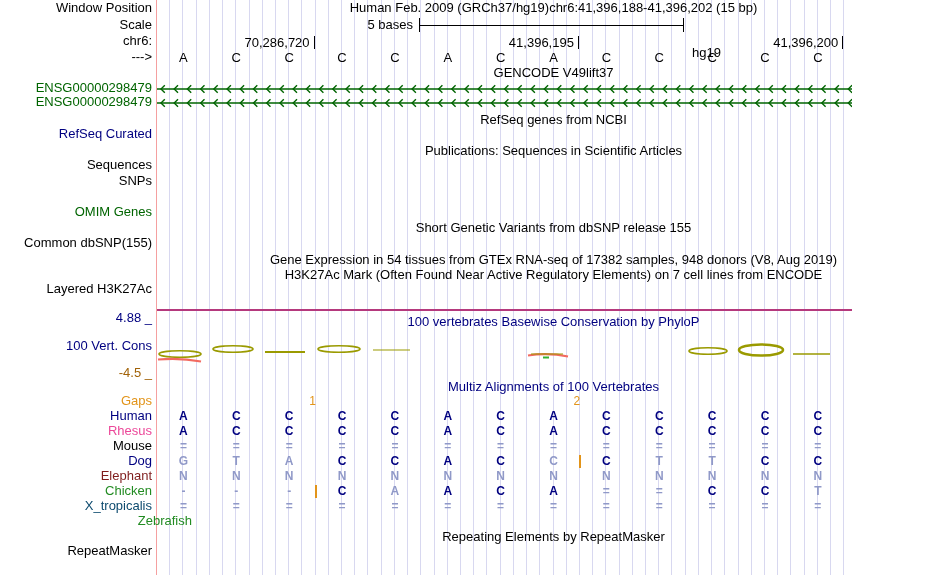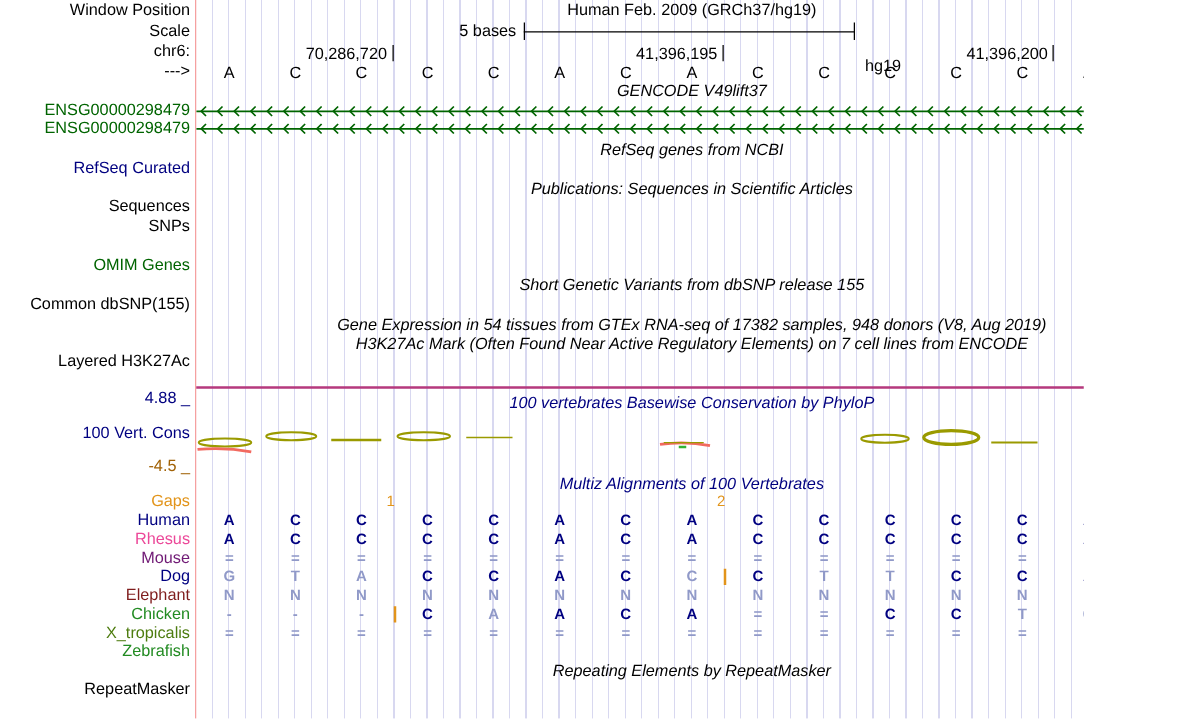--- a/index.html
+++ b/index.html
@@ -1,22 +1,22 @@
 <!DOCTYPE html>
 <html><head>
 <meta charset="utf-8">
 <style>
   html,body{margin:0;padding:0;background:#fff;}
   #screen{position:relative;width:852px;height:575px;background:#fff;overflow:hidden;
-          font-family:"Liberation Sans","DejaVu Sans",sans-serif;font-size:13px;color:#000;padding-left:15px;}
+          font-family:"Liberation Sans","DejaVu Sans",sans-serif;font-size:13px;color:#000;}
   #gridlines{position:absolute;left:157px;top:0;width:793px;height:575px;
              background:repeating-linear-gradient(to right,transparent 0 12.2167px,#d8d8f0 12.2167px 13.2167px);}
   #left-border{position:absolute;left:156px;top:0;width:1px;height:575px;background:#f5a0a0;}
   .llabel{position:absolute;left:0;width:152px;text-align:right;line-height:14px;white-space:pre;}
-  .ctitle{position:absolute;left:157px;width:793px;text-align:center;line-height:14px;font-style:italic;}
+  .ctitle{position:absolute;left:157px;width:793px;text-align:center;line-height:14px;}
   .navy{color:#000080;} .dgreen{color:#006400;} .orng{color:#E2941A;} .mrn{color:#a16207;}
   .hdrflex{position:absolute;left:157px;top:1px;width:793px;display:flex;justify-content:center;line-height:14px;}
   .cells{position:absolute;left:157px;width:793px;display:grid;grid-template-columns:repeat(15,1fr);line-height:15px;}
   .cells span{text-align:center;}
   .baserow span{font-size:13px;}
   .alnrow span{font-size:12px;font-weight:bold;}
   .dk{color:#000080;} .mut{color:#9099c8;}
   .coord-label{position:absolute;top:36px;width:120px;text-align:right;line-height:13px;}
   .coord-tick{position:absolute;top:36px;width:1px;height:13px;background:#000;}
   #scale-bar-line{position:absolute;left:419px;top:25px;width:265px;height:1px;background:#000;}
@@ -32,20 +32,21 @@
 </head>
 <body>
 
 <div id="screen">
   <div id="gridlines"></div>
   <div id="left-border"></div>
 
   <div class="llabel" style="top:1px">Window Position</div>
   <div class="hdrflex">
     <span>Human Feb. 2009 (GRCh37/hg19)</span>
+    <span>chr6:41,396,188-41,396,202 (15 bp)</span>
   </div>
 
   <div class="llabel" style="top:18px">Scale</div>
   <div id="scale-value">5 bases</div>
   <div id="scale-bar-line"></div>
   <div class="scale-tick" style="left:419px"></div>
   <div class="scale-tick" style="left:683px"></div>
   <div id="scale-tag">hg19</div>
 
   <div class="llabel" style="top:34px">chr6:</div>
@@ -157,21 +158,21 @@
         <span class="dk">C</span>
         <span class="dk">A</span>
         <span class="dk">C</span>
         <span class="dk">C</span>
         <span class="dk">C</span>
         <span class="dk">C</span>
         <span class="dk">C</span>
         <span class="dk">A</span>
         <span class="dk">C</span>
       </div>
-      <div class="llabel" style="top: 439px; color: #701a75;">Mouse</div>
+      <div class="llabel" style="top: 439px; color: #000000;">Mouse</div>
       <div class="cells alnrow" style="top: 439px;">
         <span class="mut">=</span>
         <span class="mut">=</span>
         <span class="mut">=</span>
         <span class="mut">=</span>
         <span class="mut">=</span>
         <span class="mut">=</span>
         <span class="mut">=</span>
         <span class="mut">=</span>
         <span class="mut">=</span>
@@ -229,39 +230,39 @@
         <span class="dk">C</span>
         <span class="dk">A</span>
         <span class="mut">=</span>
         <span class="mut">=</span>
         <span class="dk">C</span>
         <span class="dk">C</span>
         <span class="mut">T</span>
         <span class="mut">G</span>
         <span class="dk">C</span>
       </div>
-      <div class="llabel" style="top: 499px; color: #4d7c0f;">X_tropicalis</div>
+      <div class="llabel" style="top: 499px; color: #0c4a6e;">X_tropicalis</div>
       <div class="cells alnrow" style="top: 499px;">
         <span class="mut">=</span>
         <span class="mut">=</span>
         <span class="mut">=</span>
         <span class="mut">=</span>
         <span class="mut">=</span>
         <span class="mut">=</span>
         <span class="mut">=</span>
         <span class="mut">=</span>
         <span class="mut">=</span>
         <span class="mut">=</span>
         <span class="mut">=</span>
         <span class="mut">=</span>
         <span class="mut">=</span>
         <span class="mut">=</span>
         <span class="mut">=</span>
       </div>
-      <div class="llabel" style="top: 514px; color: rgb(34, 139, 34);">Zebrafish</div>
+      <div class="llabel" style="top: 514px; color: rgb(34, 139, 34); margin-left: 40px;">Zebrafish</div>
       <div class="cells alnrow" style="top: 514px;">
         <span class="dk"></span>
         <span class="dk"></span>
         <span class="dk"></span>
         <span class="dk"></span>
         <span class="dk"></span>
         <span class="dk"></span>
         <span class="dk"></span>
         <span class="dk"></span>
         <span class="dk"></span>

